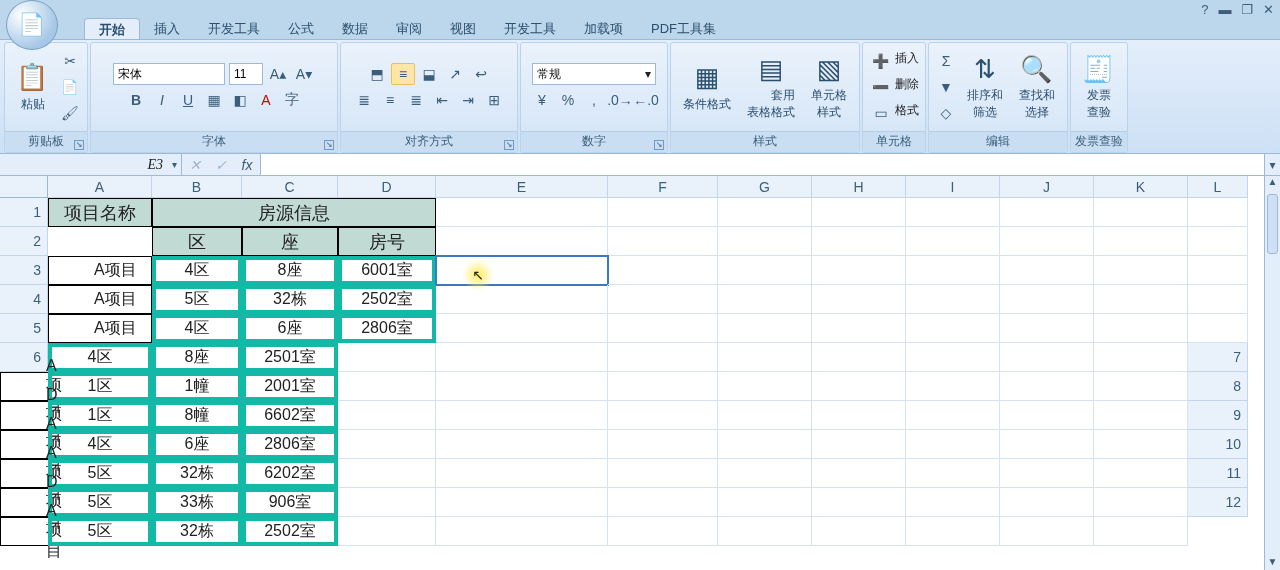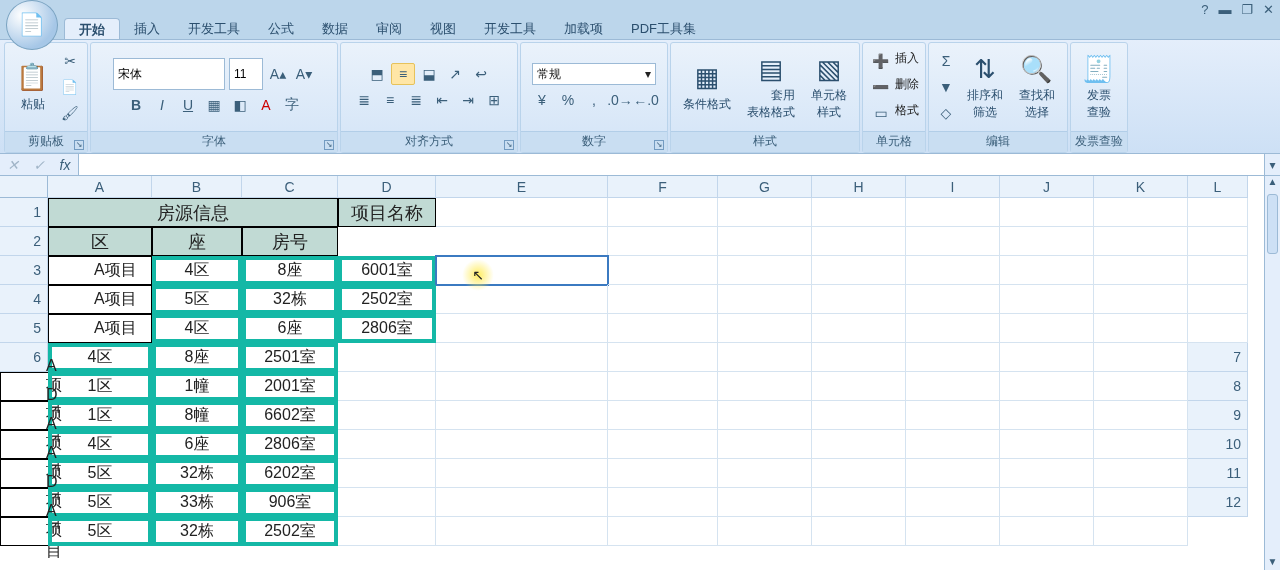--- a/index.html
+++ b/index.html
@@ -7,39 +7,39 @@
 
 
 .titlebar { height: 18px; background: #bcd6eb; position: relative; }
 .titlebar .controls { position: absolute; right: 6px; top: 2px; display: flex; gap: 10px; }
 .titlebar .controls span { color: #3b5f7a; font-size: 13px; }
 
 
 .office-btn { position: absolute; left: 6px; top: 0; width: 52px; height: 50px; border-radius: 50%; background: radial-gradient(circle at 30% 30%, #fff, #a6c7e7 70%); border: 1px solid #7aa3c1; display: flex; align-items: center; justify-content: center; font-size: 22px; z-index: 10; }
 
 
-.tabs { height: 22px; background: #bcd6eb; display: flex; padding-left: 64px; border-bottom: 1px solid #9cbad6; }
+.tabs { height: 22px; background: #bcd6eb; display: flex; padding-left: 84px; border-bottom: 1px solid #9cbad6; }
 .tab { padding: 2px 14px; font-size: 13px; color: #2b4f6e; cursor: pointer; border-top-left-radius: 4px; border-top-right-radius: 4px; }
 .tab.active { background: #e4eefb; border: 1px solid #9cbad6; border-bottom: none; font-weight: bold; }
 
 
 .ribbon { height: 114px; background: linear-gradient(#e4eefb, #cde0f5); display: flex; border-bottom: 1px solid #9cbad6; padding: 2px 4px 0 4px; }
 .group { border: 1px solid #b9d3eb; border-radius: 3px; margin-right: 2px; display: flex; flex-direction: column; background: linear-gradient(#eaf2fb, #d3e4f7); }
 .group-body { flex: 1; display: flex; align-items: center; padding: 3px 6px; gap: 4px; }
 .group-label { text-align: center; font-size: 12px; color: #3b5f7a; padding: 1px 0 2px 0; background: #c9def2; border-top: 1px solid #b2cee8; position: relative; }
 .group-label .launcher { position: absolute; right: 3px; bottom: 2px; width: 10px; height: 10px; border: 1px solid #739bc1; font-size: 8px; line-height: 8px; color: #3b5f7a; }
 
 .big-btn { display: flex; flex-direction: column; align-items: center; justify-content: center; padding: 2px 6px; font-size: 12px; color: #2b4f6e; gap: 2px; min-width: 42px; }
 .big-btn .ico { width: 32px; height: 32px; display: flex; align-items: center; justify-content: center; font-size: 26px; }
 .mini-stack { display: flex; flex-direction: column; gap: 4px; }
 .mini-btn { width: 22px; height: 22px; border: 1px solid transparent; display: flex; align-items: center; justify-content: center; font-size: 14px; color: #3b5f7a; }
 .mini-btn.hl { background: #ffe6a6; border: 1px solid #e6c25b; border-radius: 2px; }
 
 .font-row1 { display: flex; align-items: center; gap: 4px; }
-.font-row1 select, .font-row1 input { height: 32px; border: 1px solid #9cbad6; background: #fff; font-size: 12px; padding: 0 4px; }
+.font-row1 select, .font-row1 input { height: 22px; border: 1px solid #9cbad6; background: #fff; font-size: 12px; padding: 0 4px; }
 .font-name { width: 112px; }
 .font-size { width: 34px; }
 .tool-row { display: flex; gap: 2px; }
 .tool-row .mini-btn { width: 24px; height: 22px; }
 
 .col { display: flex; flex-direction: column; gap: 4px; justify-content: center; }
 
 .number-combo { height: 22px; border: 1px solid #9cbad6; background: #fff; width: 124px; padding: 0 4px; display: flex; align-items: center; justify-content: space-between; }
 
 
@@ -238,20 +238,21 @@
           <div class="ico">🧾</div>
           <span style="white-space:pre-line;text-align:center">发票
 查验</span>
         </div>
     </div>
     <div class="group-label">发票查验</div>
   </div>
 </div>
 
 <div class="formula-row">
+  <div class="name-box">E3</div>
   <div class="fn-btns">
     <span class="mini-btn" style="opacity:.4">✕</span>
     <span class="mini-btn" style="opacity:.4">✓</span>
     <span class="mini-btn">fx</span>
   </div>
   <input class="formula-input" style="">
   <div class="formula-expand">▾</div>
 </div>
 
 <div class="grid-wrap">
@@ -263,22 +264,22 @@
       <div class="colhdr">D</div>
       <div class="colhdr">E</div>
       <div class="colhdr">F</div>
       <div class="colhdr">G</div>
       <div class="colhdr">H</div>
       <div class="colhdr">I</div>
       <div class="colhdr">J</div>
       <div class="colhdr">K</div>
       <div class="colhdr">L</div>
       <div class="rowhdr">1</div>
+      <div class="cell hdr1" style="grid-row: span 2;">项目名称</div>
       <div class="cell hdr1" style="grid-column: span 3;">房源信息</div>
-      <div class="cell hdr1" style="grid-row: span 2;">项目名称</div>
       <div class="cell"></div>
       <div class="cell"></div>
       <div class="cell"></div>
       <div class="cell"></div>
       <div class="cell"></div>
       <div class="cell"></div>
       <div class="cell"></div>
       <div class="cell"></div>
       <div class="rowhdr">2</div>
       <div class="cell hdr1">区</div>

